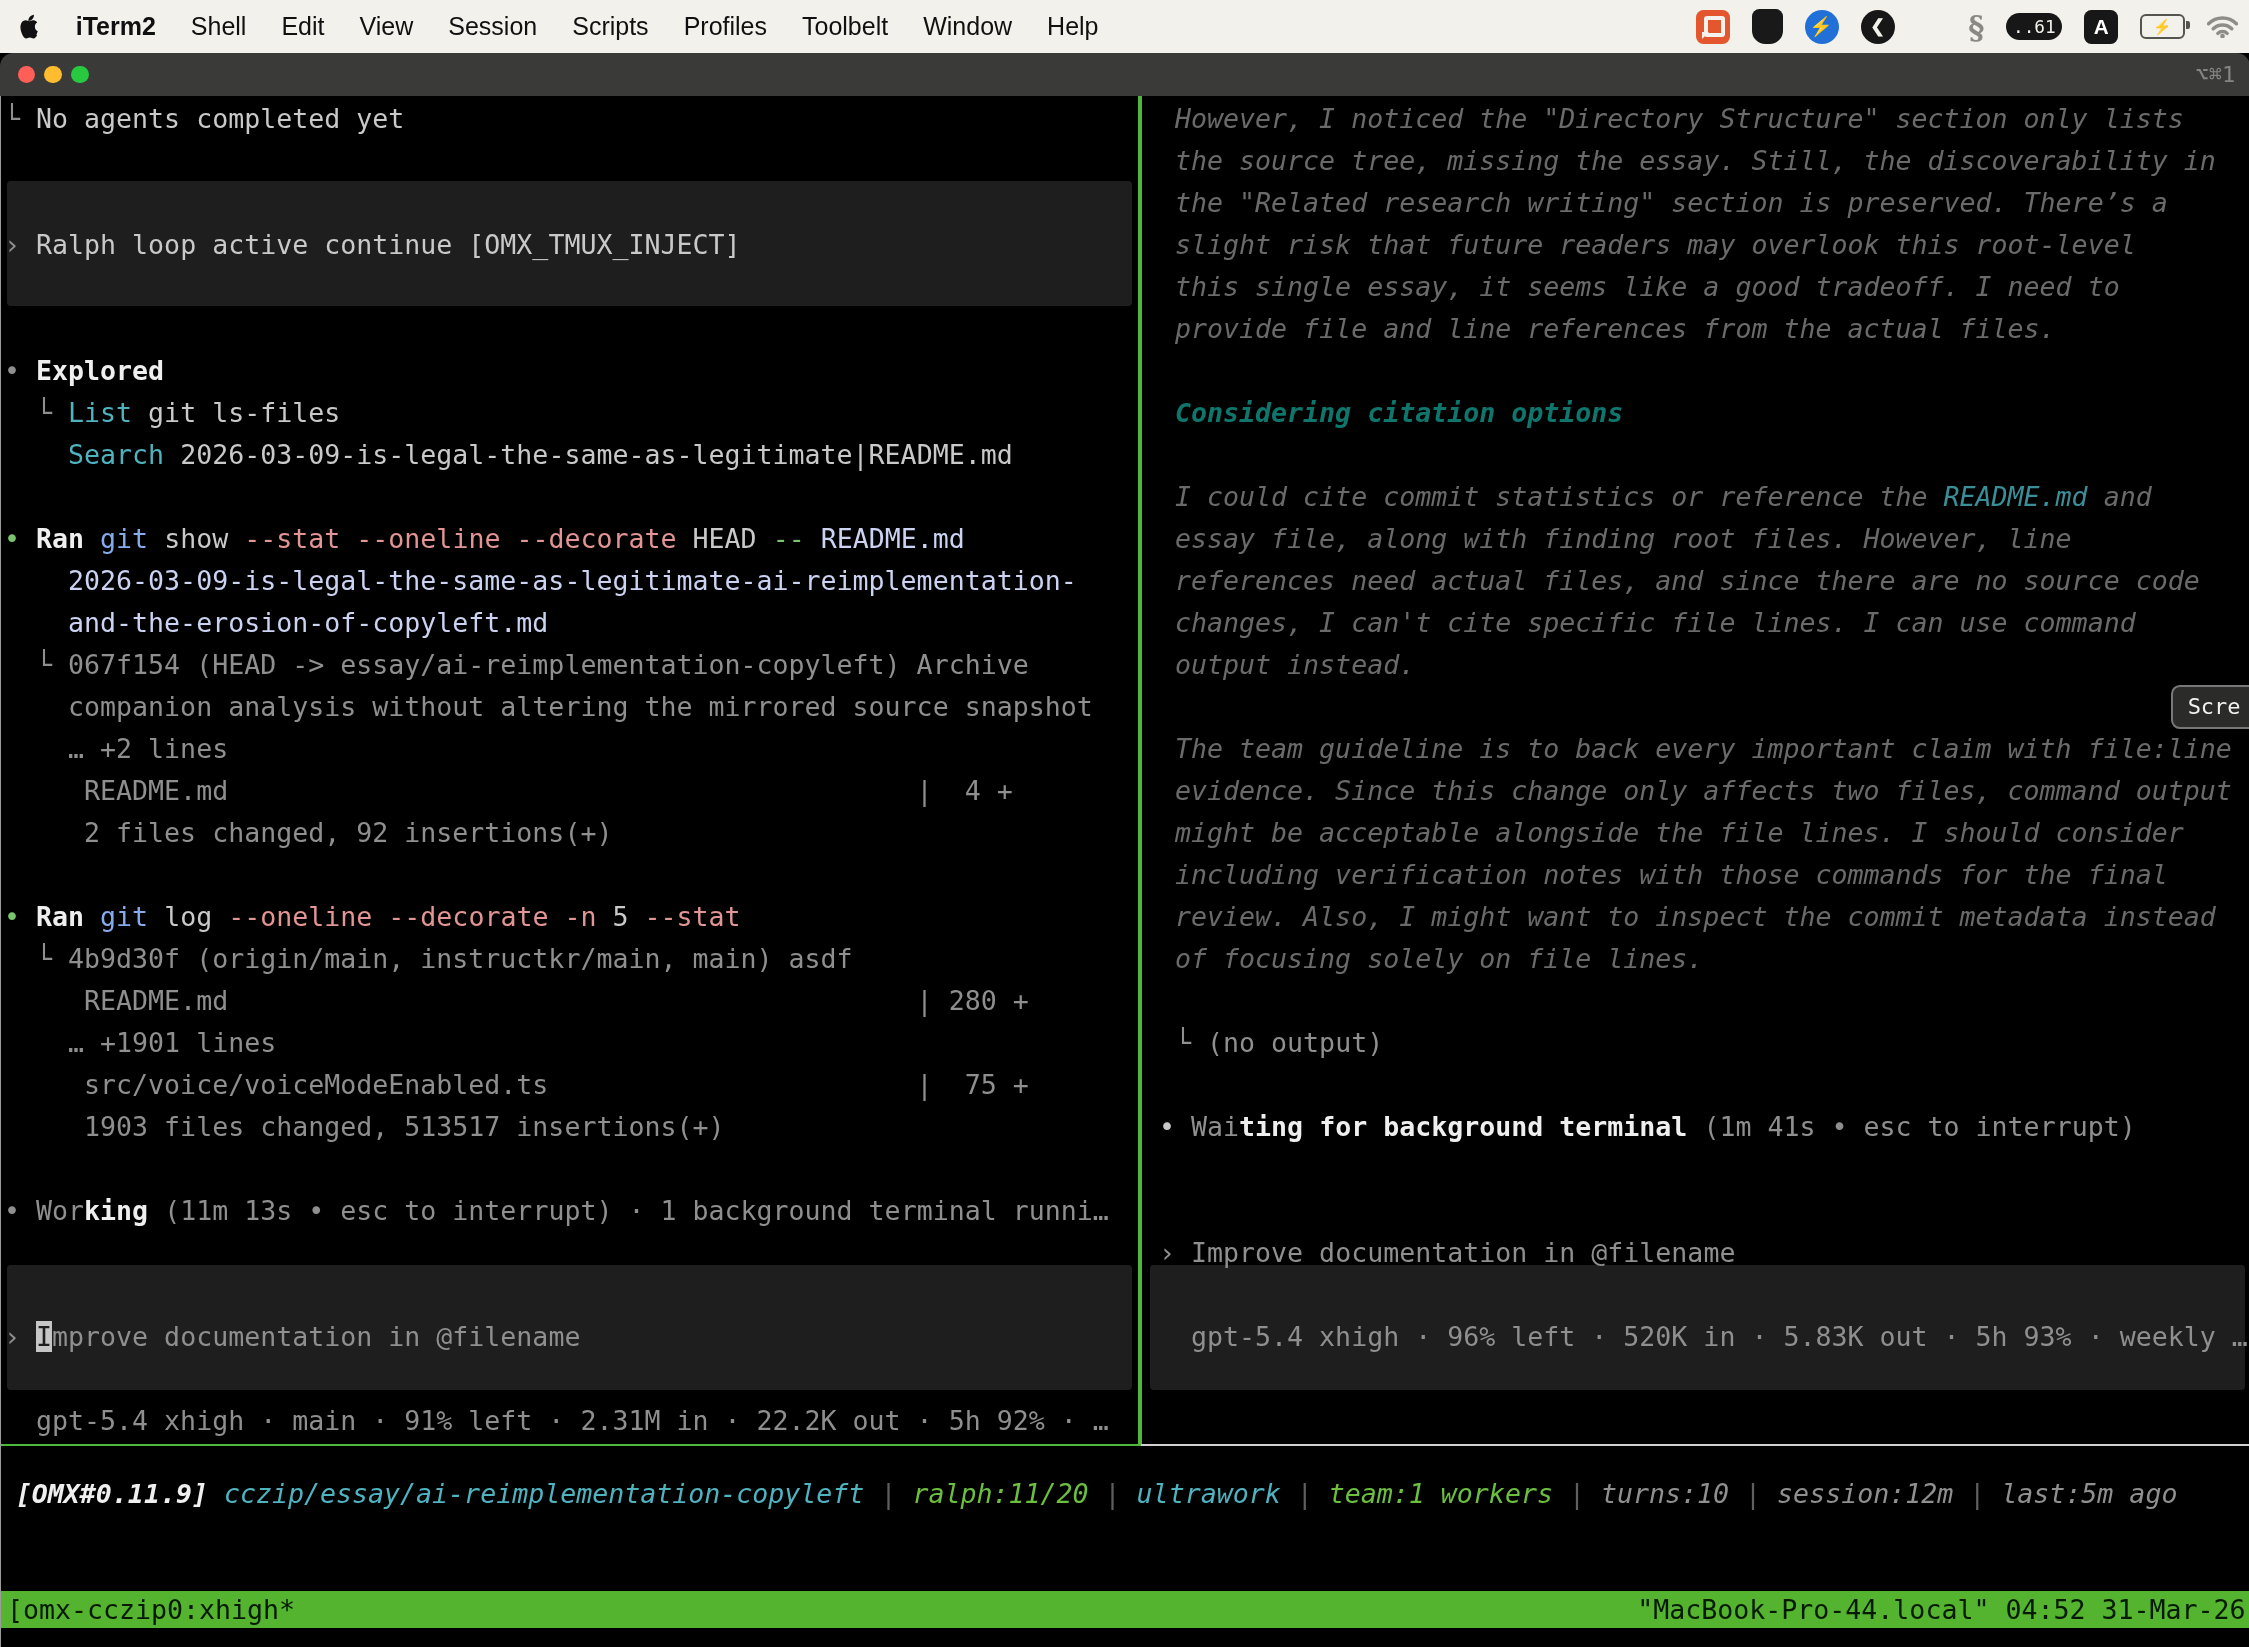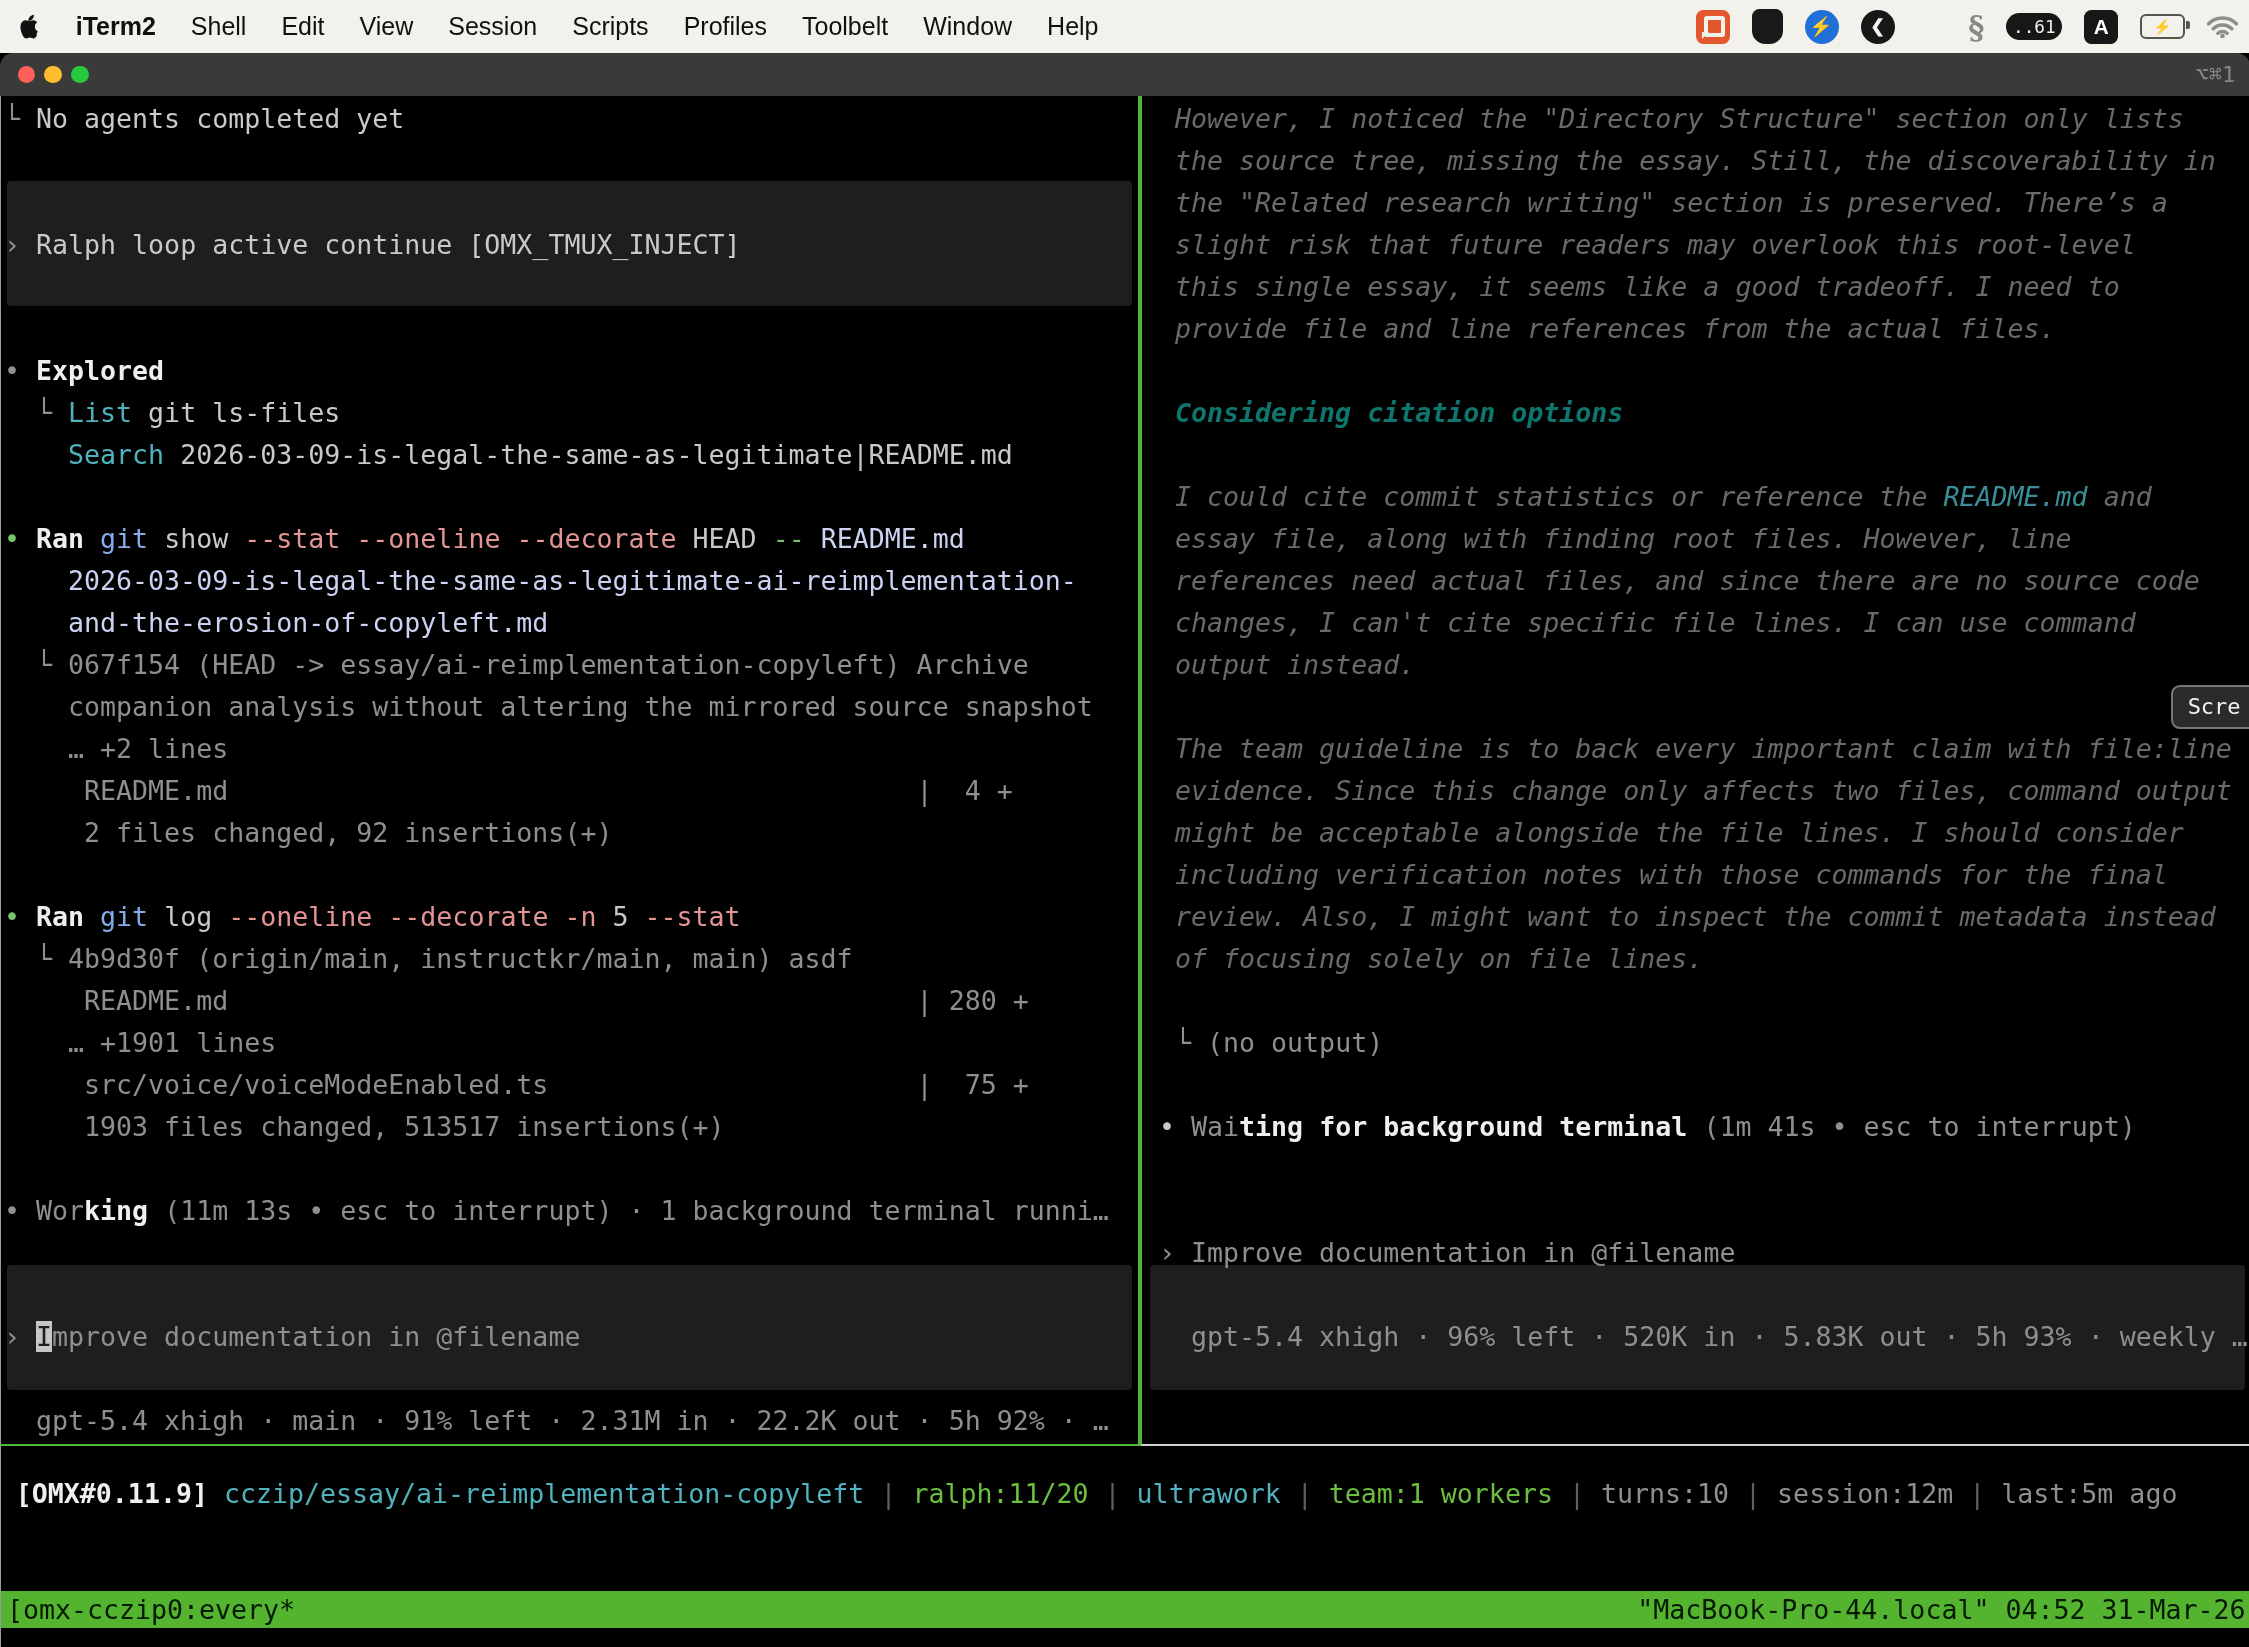--- a/index.html
+++ b/index.html
@@ -47,21 +47,21 @@
   #left-pane{position:absolute;left:0;top:1.5px;width:1137px;overflow:hidden;padding-left:3px;box-sizing:border-box;}
   #right-pane{position:absolute;left:1142px;top:1.5px;right:0;overflow:hidden;padding-left:16px;box-sizing:border-box;}
   .inputbox{position:absolute;background:var(--box-bg);border-radius:3.7px;}
   #box-ralph{left:5.9px;top:85px;width:1125px;height:125px;}
   #box-left-input{left:5.9px;top:1169px;width:1125px;height:125px;}
   #box-right-input{left:1149px;top:1169px;width:1095px;height:125px;}
   #vborder{position:absolute;left:1137px;top:0;width:3.7px;height:1348px;background:var(--border-green);}
   #hborder-left{position:absolute;left:0;top:1348px;width:1140px;height:2.2px;background:var(--border-green);}
   #hborder-right{position:absolute;left:1140px;top:1348px;right:0;height:2.2px;background:#cfcfcf;}
 
-  #omx-line{position:absolute;left:0;top:1377px;width:100%;padding-left:14.8px;box-sizing:border-box;}
+  #omx-line{position:absolute;left:0;top:1377px;width:100%;padding-left:14.8px;box-sizing:border-box;font-style:italic;}
 
   #tmux-bar{position:absolute;left:0;top:1495px;width:100%;height:37px;background:var(--bar-green);color:#051a02;}
   #tmux-left{position:absolute;left:5.9px;top:0;line-height:37px;}
   #tmux-right{position:absolute;right:4.4px;top:0;line-height:37px;}
 
   #tooltip{position:absolute;right:-10.3px;top:589px;background:#2b2b29;border:2.2px solid #787878;border-radius:8.9px;padding:7.4px 17.7px 7.4px 14.8px;color:#f2f2f2;font-size:22px;}
 
   
   .c-bright{color:#c9c9c9;}
   .c-white{color:#efefef;}
@@ -224,21 +224,21 @@
           <div class="tl"><span class="c-gray">  gpt-5.4 xhigh · 96% left · 520K in · 5.83K out · 5h 93% · weekly …</span></div>
         </div>
 
       <div id="vborder"></div>
       <div id="hborder-left"></div>
       <div id="hborder-right"></div>
 
       <div id="omx-line" class="tl"><span class="c-white b">[OMX#0.11.9]</span><span class="c-bright"> </span><span class="c-cyan">cczip/essay/ai-reimplementation-copyleft</span><span class="c-dim2"> | </span><span class="c-green3">ralph:11/20</span><span class="c-dim2"> | </span><span class="c-cyan">ultrawork</span><span class="c-dim2"> | </span><span class="c-green3">team:1 workers</span><span class="c-dim2"> | </span><span class="c-gray">turns:10</span><span class="c-dim2"> | </span><span class="c-gray">session:12m</span><span class="c-dim2"> | </span><span class="c-gray">last:5m ago</span></div>
 
       <div id="tmux-bar">
-        <span id="tmux-left">[omx-cczip0:every*</span>
+        <span id="tmux-left">[omx-cczip0:xhigh*</span>
         <span id="tmux-right">"MacBook-Pro-44.local" 04:52 31-Mar-26</span>
       </div>
 
       <div id="tooltip">Scre</div>
     </div>
   </div>
 </div>
 
 
 </body></html>

